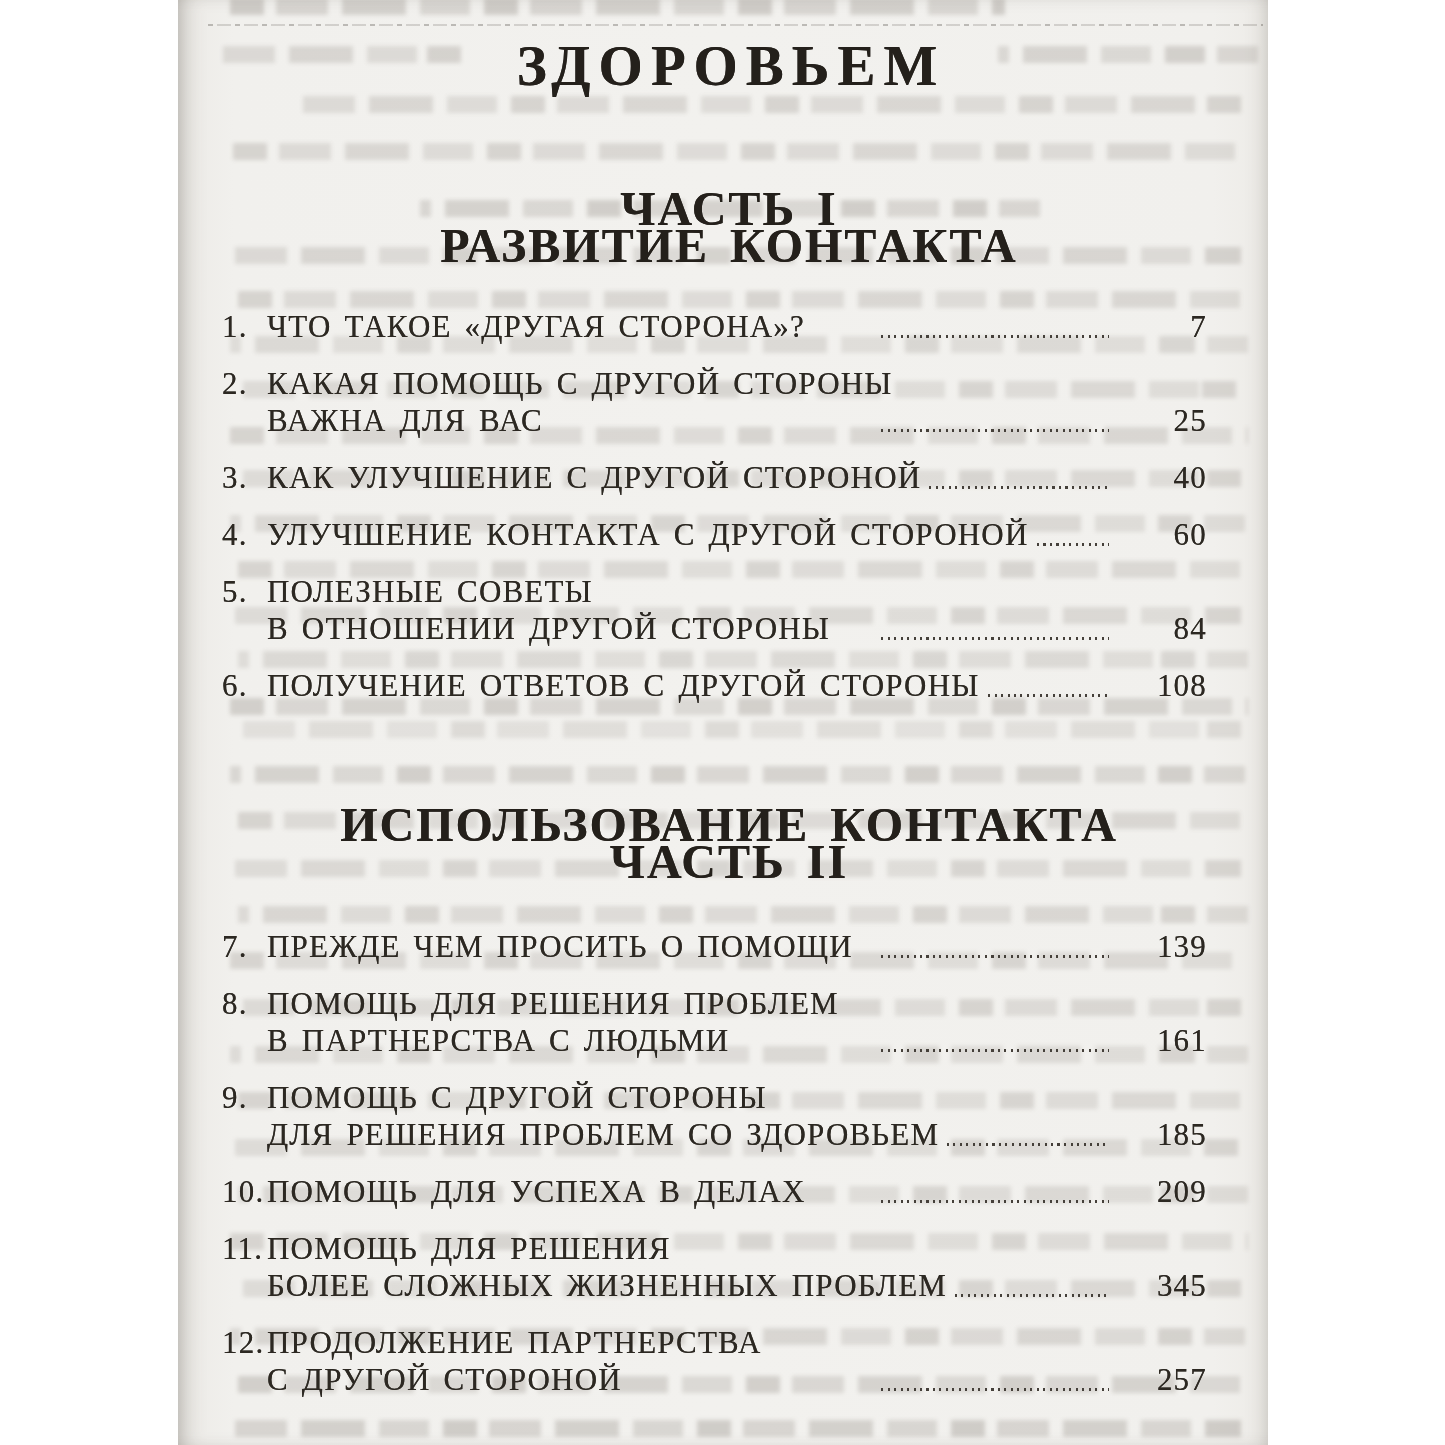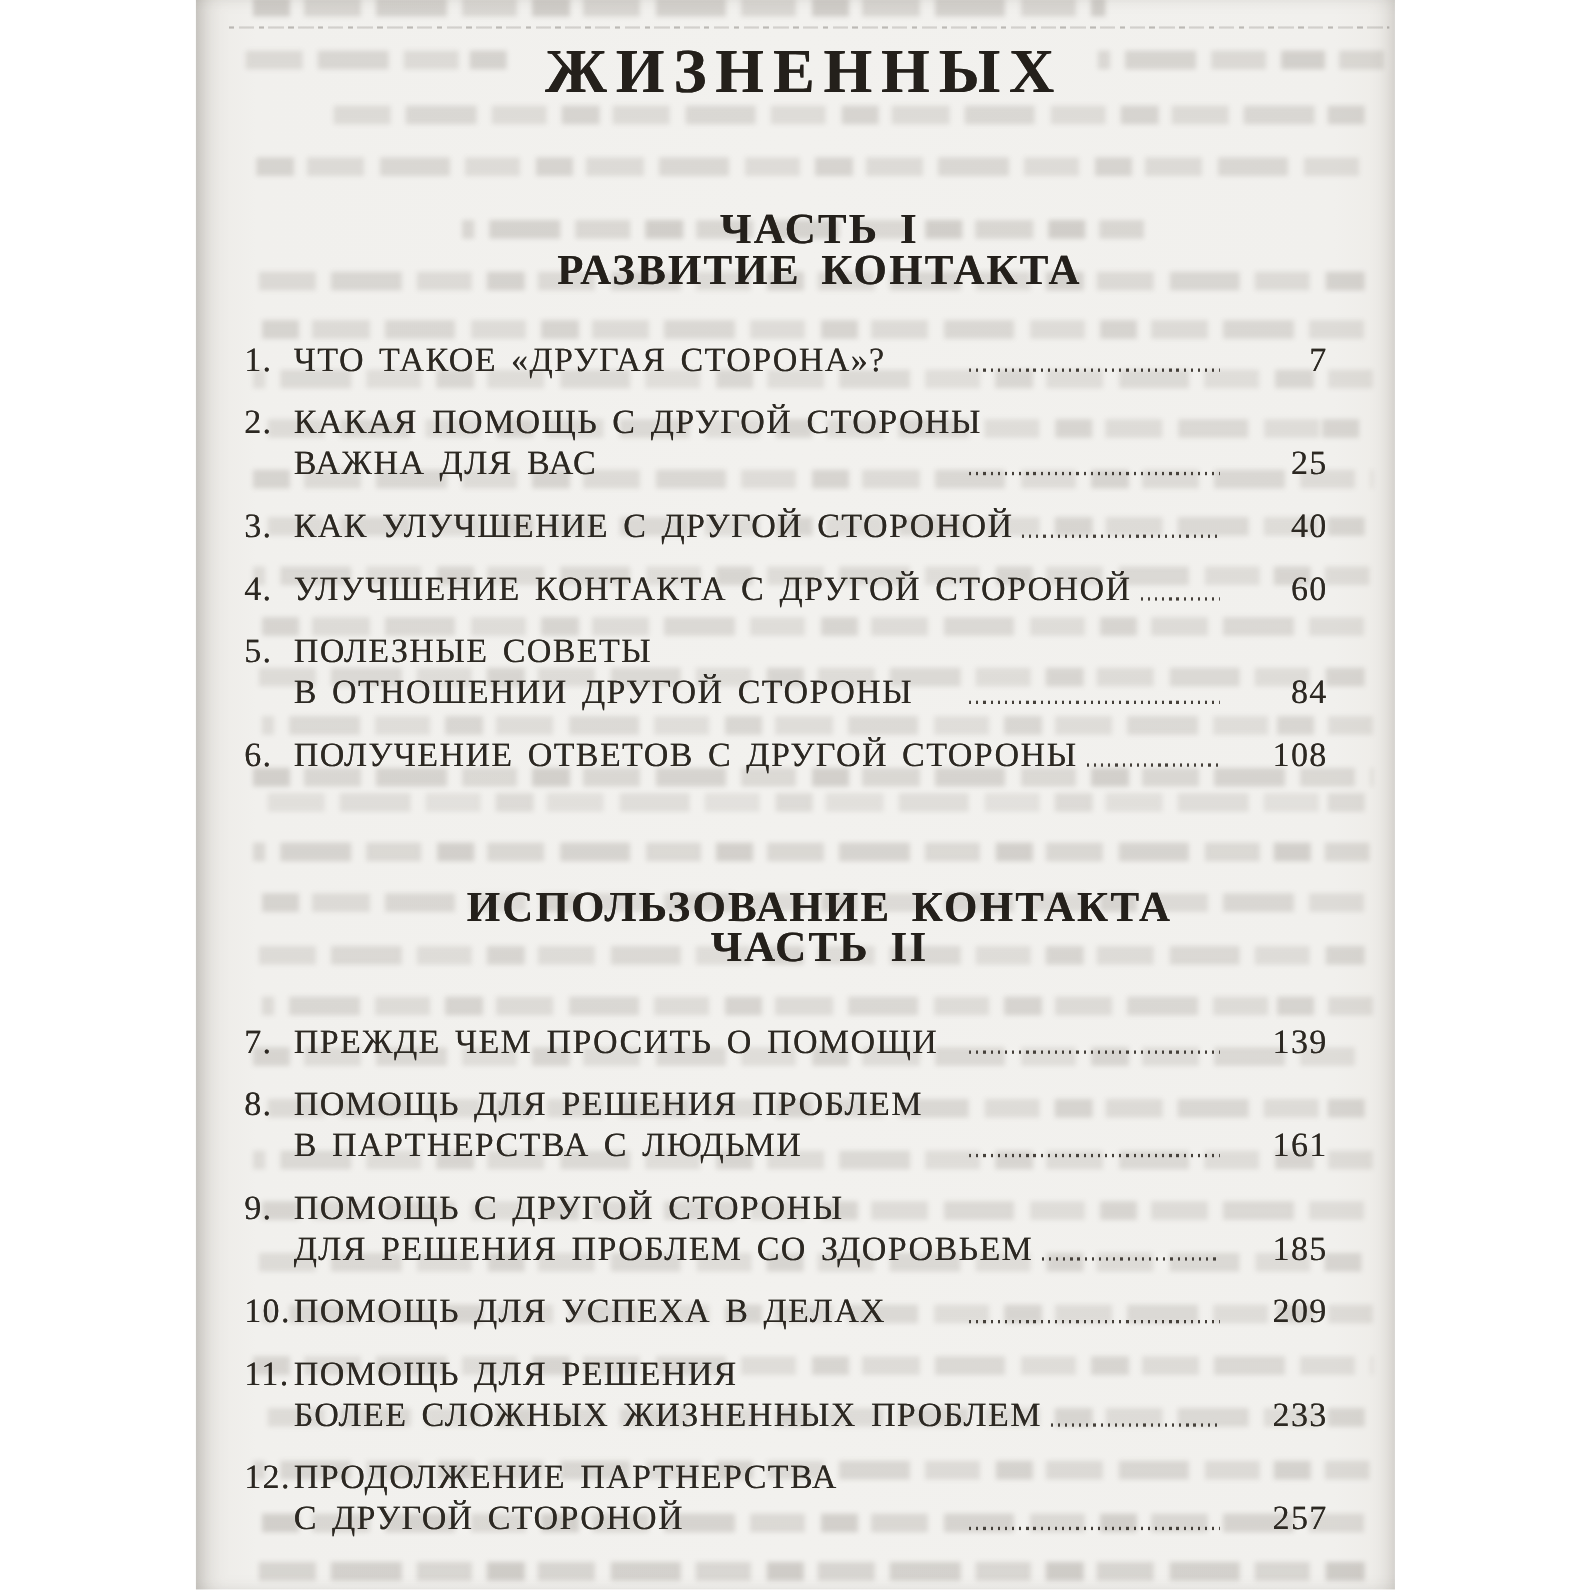--- a/index.html
+++ b/index.html
@@ -33,22 +33,22 @@
       rgba(64,58,51,.6) 0 5px, rgba(64,58,51,0) 5px 9px,
       rgba(64,58,51,.35) 9px 23px, rgba(64,58,51,0) 23px 27px);
   }
   
   .toc-title{
     position:absolute;top:34px;left:0;width:100%;text-align:center;text-indent:16px;
     font-weight:700;font-size:57px;line-height:64px;letter-spacing:8px;
     color:#24201b;text-shadow:0 0 .6px rgba(36,32,27,.85);
   }
   .part-heading{
-    position:absolute;left:16px;width:100%;text-align:center;text-indent:12px;
-    font-weight:700;font-size:39px;line-height:37px;letter-spacing:2px;word-spacing:7px;
+    position:absolute;left:0;width:100%;text-align:center;text-indent:12px;
+    font-weight:700;font-size:48px;line-height:37px;letter-spacing:2px;word-spacing:7px;
     color:#24201b;text-shadow:0 0 .6px rgba(36,32,27,.85);
   }
   #part1-heading{top:190px;}
   #part2-heading{top:806px;}
   .toc-list{position:absolute;left:44px;width:985px;}
   #list1{top:308px;}
   #list2{top:928px;}
   .entry{margin-bottom:20px;}
   .line{
     display:flex;align-items:flex-start;height:37px;
@@ -100,21 +100,21 @@
     <div class="ghost o2" style="top:1139px;left:52px;width:1015px;opacity:.38"></div>
     <div class="ghost o3" style="top:1186px;left:60px;width:1010px;opacity:.38"></div>
     <div class="ghost" style="top:1233px;left:52px;width:1018px;opacity:.38"></div>
     <div class="ghost o2" style="top:1280px;left:60px;width:1010px;opacity:.38"></div>
     <div class="ghost o3" style="top:1328px;left:52px;width:1015px;opacity:.42"></div>
     <div class="ghost" style="top:1376px;left:60px;width:1010px;opacity:.46"></div>
     <div class="ghost o2" style="top:1420px;left:52px;width:1018px;opacity:.50"></div>
   </div>
 
   <div class="content">
-    <div class="toc-title">ЖИЗНЕННЫХ</div>
+    <div class="toc-title">ЗДОРОВЬЕМ</div>
 
     <div class="part-heading" id="part1-heading">
       <div>ЧАСТЬ I</div>
       <div>РАЗВИТИЕ КОНТАКТА</div>
     </div>
 
     <div class="toc-list" id="list1">
 
       <div class="entry">
         <div class="line">
@@ -233,21 +233,21 @@
 
       <div class="entry">
         <div class="line">
           <span class="num">11.</span>
           <span class="txt">ПОМОЩЬ ДЛЯ РЕШЕНИЯ</span>
         </div>
         <div class="line">
           <span class="num"></span>
           <span class="txt">БОЛЕЕ СЛОЖНЫХ ЖИЗНЕННЫХ ПРОБЛЕМ</span>
           <span class="leader"></span>
-          <span class="pg">233</span>
+          <span class="pg">345</span>
         </div>
       </div>
 
       <div class="entry">
         <div class="line">
           <span class="num">12.</span>
           <span class="txt">ПРОДОЛЖЕНИЕ ПАРТНЕРСТВА</span>
         </div>
         <div class="line">
           <span class="num"></span>

